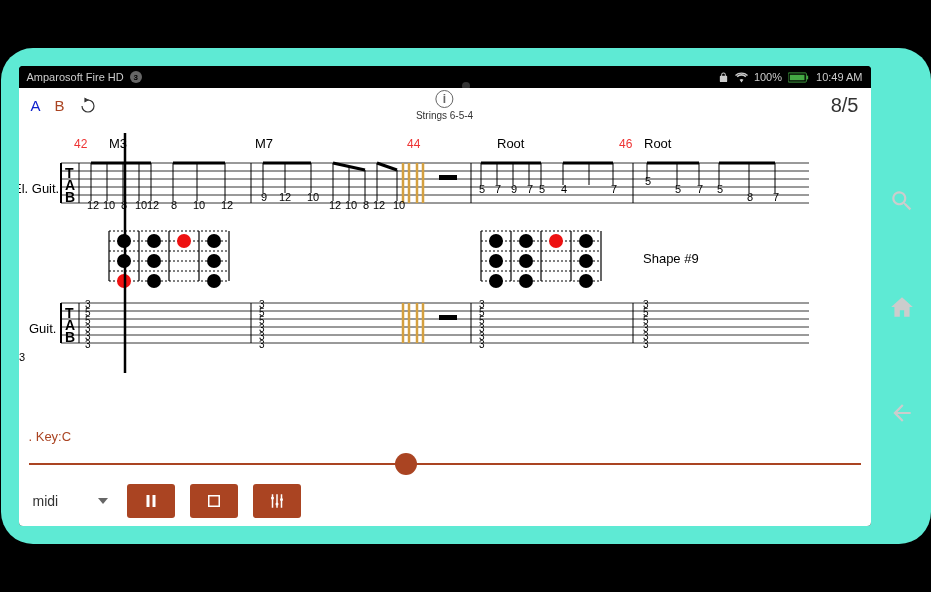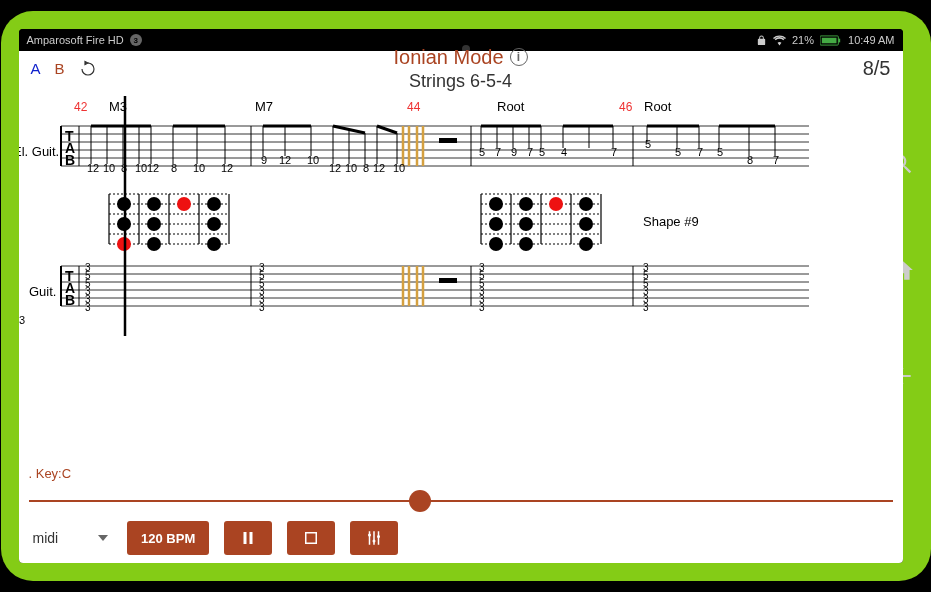--- a/index.html
+++ b/index.html
@@ -1,34 +1,34 @@
 <!DOCTYPE html>
 <html><head>
 <meta charset="utf-8">
 <style>
 *{margin:0;padding:0;box-sizing:border-box;font-family:Arial,sans-serif}
 body{background:#000;display:flex;align-items:center;justify-content:center;width:931px;height:592px}
-.tablet{width:930px;height:570px;background:#84cc16;border-radius:32px;padding:18px 28px 18px 18px;position:relative}
+.tablet{width:930px;height:496px;background:#5eead4;border-radius:32px;padding:18px 60px 18px 18px;position:relative}
 .camera{position:absolute;top:34px;left:50%;transform:translateX(-50%);width:8px;height:8px;background:#333;border-radius:50%}
 .rightbar{position:absolute;right:0;top:0;width:58px;height:100%;display:flex;flex-direction:column;align-items:center;gap:80px;padding-top:140px}
 .rightbar svg{width:26px;height:26px;fill:#ccc;cursor:pointer}
 .screen{width:100%;height:100%;background:#000;border-radius:4px;overflow:hidden;display:flex;flex-direction:column}
 .statusbar{height:22px;background:#000;color:#ccc;display:flex;align-items:center;padding:0 8px;font-size:11px}
 .statusbar-left{display:flex;align-items:center;gap:6px}
 .statusbar-right{margin-left:auto;display:flex;align-items:center;gap:6px}
 .badge{background:#666;color:#000;border-radius:50%;width:12px;height:12px;display:inline-flex;align-items:center;justify-content:center;font-size:8px;font-weight:bold}
 .app{flex:1;background:#fff;display:flex;flex-direction:column;position:relative}
 .header{display:flex;align-items:center;padding:6px 12px;position:relative}
 .header-left{display:flex;align-items:center;gap:14px;font-size:15px}
 .header-left .a{color:#12c}
 .header-left .b{color:#a42}
 .loop{width:18px;height:18px}
 .header-center{position:absolute;left:50%;transform:translateX(-50%);text-align:center}
 .title{color:#a42;font-size:20px;display:flex;align-items:center;justify-content:center;gap:6px}
-.subtitle{color:#333;font-size:18px;margin-top:2px}
+.subtitle{color:#333;font-size:10px;margin-top:2px}
 .info-icon{width:18px;height:18px;border:1.5px solid #666;border-radius:50%;display:inline-flex;align-items:center;justify-content:center;font-size:12px;color:#666;font-weight:bold}
 .header-right{margin-left:auto;font-size:20px;color:#333}
 .score{flex:1;position:relative;overflow:hidden}
 .score svg{position:absolute;top:0;left:0}
 .footer{padding:8px 10px;display:flex;flex-direction:column;gap:10px}
 .key{color:#a42;font-size:13px}
 .slider{position:relative;height:20px;display:flex;align-items:center}
 .slider-track{position:absolute;left:0;right:0;height:2px;background:#a42}
 .slider-thumb{position:absolute;left:44%;width:22px;height:22px;background:#a42;border-radius:50%}
 .controls{display:flex;align-items:center;gap:15px}
@@ -61,42 +61,41 @@
         <span>Amparosoft Fire HD</span>
         <span class="badge">3</span>
       </div>
       <div class="statusbar-right">
         <svg width="11" height="11" viewBox="0 0 24 24" fill="#ccc">
             <path d="M18 8h-1V6a5 5 0 00-10 0v2H6a2 2 0 00-2 2v10a2 2 0 002 2h12a2 2 0 002-2V10a2 2 0 00-2-2zM9 6a3 3 0 016 0v2H9z"></path>
           </svg>
         <svg width="13" height="13" viewBox="0 0 24 24" fill="#ccc">
             <path d="M12 21l3.6-4.8a6 6 0 00-7.2 0zm-7.2-9.6a12 12 0 0114.4 0L21 9a15 15 0 00-18 0zM12 3a18 18 0 00-12 4.5L1.8 9A15 15 0 0112 5a15 15 0 0110.2 4L24 7.5A18 18 0 0012 3z"></path>
           </svg>
-        <span>21%</span>
+        <span>100%</span>
         <svg width="22" height="11" viewBox="0 0 24 12">
             <rect x="0" y="1" width="20" height="10" rx="1" fill="none" stroke="#4a4" stroke-width="1"></rect>
             <rect x="2" y="3" width="16" height="6" fill="#4a4"></rect>
             <rect x="20" y="4" width="2" height="4" fill="#4a4"></rect>
           </svg>
         <span>10:49 AM</span>
       </div>
     </div>
     <div class="app">
       <div class="header">
         <div class="header-left">
           <span class="a">A</span>
           <span class="b">B</span>
           <svg class="loop" viewBox="0 0 24 24" fill="none" stroke="#333" stroke-width="1.6">
               <path d="M4 12a8 8 0 108-8"></path>
               <path d="M8 2l4 2-4 2z" fill="#333"></path>
             </svg>
         </div>
         <div class="header-center">
           <div class="title">
-            <span>Ionian Mode</span>
             <span class="info-icon">i</span>
           </div>
           <div class="subtitle">Strings 6-5-4</div>
         </div>
         <div class="header-right">8/5</div>
       </div>
 
       <div class="score">
         <svg width="800" height="320" viewBox="0 0 800 320">
 
@@ -349,21 +348,20 @@
         <div class="key">. Key:C</div>
         <div class="slider">
           <div class="slider-track"></div>
           <div class="slider-thumb"></div>
         </div>
         <div class="controls">
           <div class="midi">
             <span>midi</span>
             <span class="triangle"></span>
           </div>
-          <button class="btn bpm">120 BPM</button>
           <button class="btn sq">
               <svg viewBox="0 0 24 24">
                 <rect x="6" y="4" width="4" height="16"></rect>
                 <rect x="14" y="4" width="4" height="16"></rect>
               </svg>
             </button>
           <button class="btn sq">
               <svg viewBox="0 0 24 24">
                 <rect x="5" y="5" width="14" height="14" fill="none" stroke="#fff" stroke-width="2"></rect>
               </svg>

